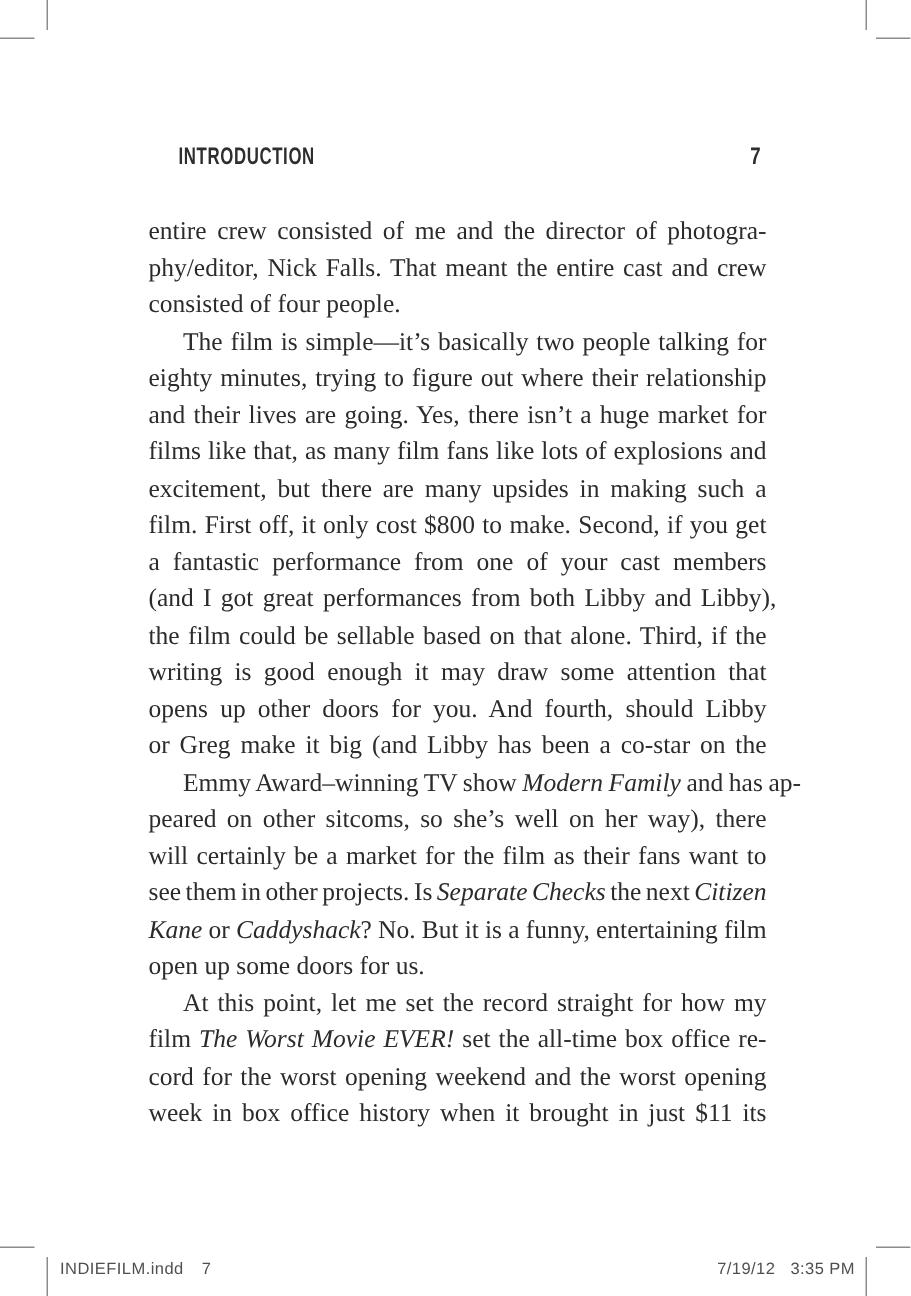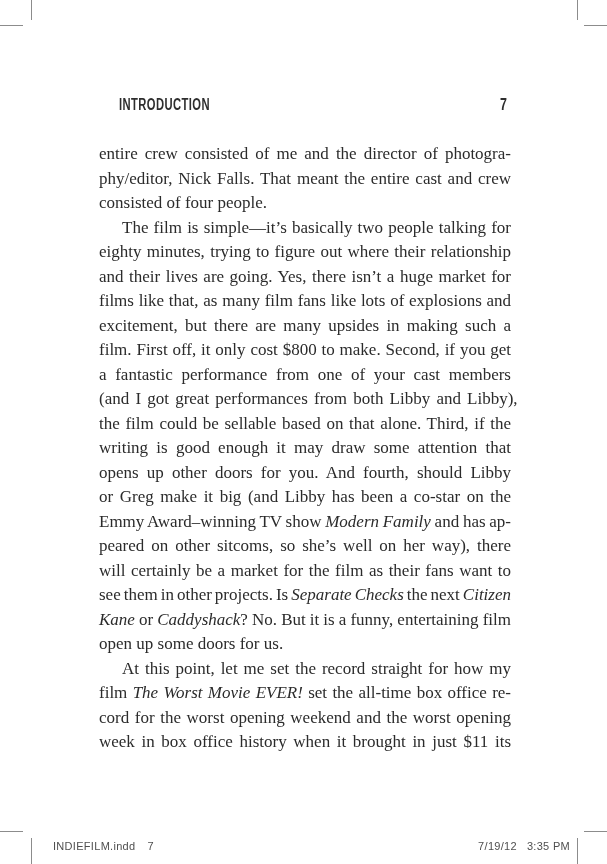--- a/index.html
+++ b/index.html
@@ -54,21 +54,21 @@
   .line.indent { padding-left: 23px; }
   .line em { font-style: italic; }
 
   
   .footer-left, .footer-right {
     position: absolute; top: 840px;
     font-family: "Liberation Sans", sans-serif;
     font-size: 11px; color: #4f4f4f; letter-spacing: 0.3px;
     white-space: nowrap;
   }
-  .footer-left { left: 53px; }
+  .footer-left { left: 40px; }
   .footer-right { right: 37px; }
   .footer-gap-wide { display: inline-block; width: 12px; }
   .footer-gap { display: inline-block; width: 10px; }
 </style>
 </head>
 <body>
 
 <div class="page">
 
   <div class="mark v m-tl-v"></div>
@@ -94,21 +94,21 @@
       <div class="line"><span class="line-content" style="word-spacing: 1.25994px;"><span>and their lives are going. Yes, there isn’t a huge market for</span></span></div>
       <div class="line"><span class="line-content" style="word-spacing: 0.454545px;"><span>films like that, as many film fans like lots of explosions and</span></span></div>
       <div class="line"><span class="line-content" style="word-spacing: 2.97569px;"><span>excitement, but there are many upsides in making such a</span></span></div>
       <div class="line"><span class="line-content" style="word-spacing: 0.598958px;"><span>film. First off, it only cost $800 to make. Second, if you get</span></span></div>
       <div class="line"><span class="line-content" style="word-spacing: 4.41406px;"><span>a fantastic performance from one of your cast members</span></span></div>
       <div class="line"><span class="line-content" style="word-spacing: 1.92882px;"><span>(and I got great performances from both Libby and Libby),</span></span></div>
       <div class="line"><span class="line-content" style="word-spacing: 1.3892px;"><span>the film could be sellable based on that alone. Third, if the</span></span></div>
       <div class="line"><span class="line-content" style="word-spacing: 3.96528px;"><span>writing is good enough it may draw some attention that</span></span></div>
       <div class="line"><span class="line-content" style="word-spacing: 3.85764px;"><span>opens up other doors for you. And fourth, should Libby</span></span></div>
       <div class="line"><span class="line-content" style="word-spacing: 2.3112px;"><span>or Greg make it big (and Libby has been a co-star on the</span></span></div>
-      <div class="line"><span class="line-content" style="word-spacing: -0.521484px;"><span>Emmy Award–winning TV show </span><em>Modern Family</em><span> and has ap-</span></span></div>
+      <div class="line"><span class="line-content" style="word-spacing: -0.521484px; margin-left: 23px;"><span>Emmy Award–winning TV show </span><em>Modern Family</em><span> and has ap-</span></span></div>
       <div class="line"><span class="line-content" style="word-spacing: 2.67656px;"><span>peared on other sitcoms, so she’s well on her way), there</span></span></div>
       <div class="line"><span class="line-content" style="word-spacing: 1.28906px;"><span>will certainly be a market for the film as their fans want to</span></span></div>
       <div class="line"><span class="line-content" style="word-spacing: -1.24531px;"><span>see them in other projects. Is </span><em>Separate Checks</em><span> the next </span><em>Citizen</em></span></div>
       <div class="line"><span class="line-content" style="word-spacing: -0.145313px;"><em>Kane</em><span> or </span><em>Caddyshack</em><span>? No. But it is a funny, entertaining film</span></span></div>
       <div class="line last"><span class="line-content"><span>open up some doors for us.</span></span></div>
       <div class="line indent"><span class="line-content" style="word-spacing: 1.71307px;"><span>At this point, let me set the record straight for how my</span></span></div>
       <div class="line"><span class="line-content" style="word-spacing: 1.07031px;"><span>film </span><em>The Worst Movie EVER!</em><span> set the all-time box office re-</span></span></div>
       <div class="line"><span class="line-content" style="word-spacing: 1.34722px;"><span>cord for the worst opening weekend and the worst opening</span></span></div>
       <div class="line"><span class="line-content" style="word-spacing: 2.38494px;"><span>week in box office history when it brought in just $11 its</span></span></div>
     </div>

